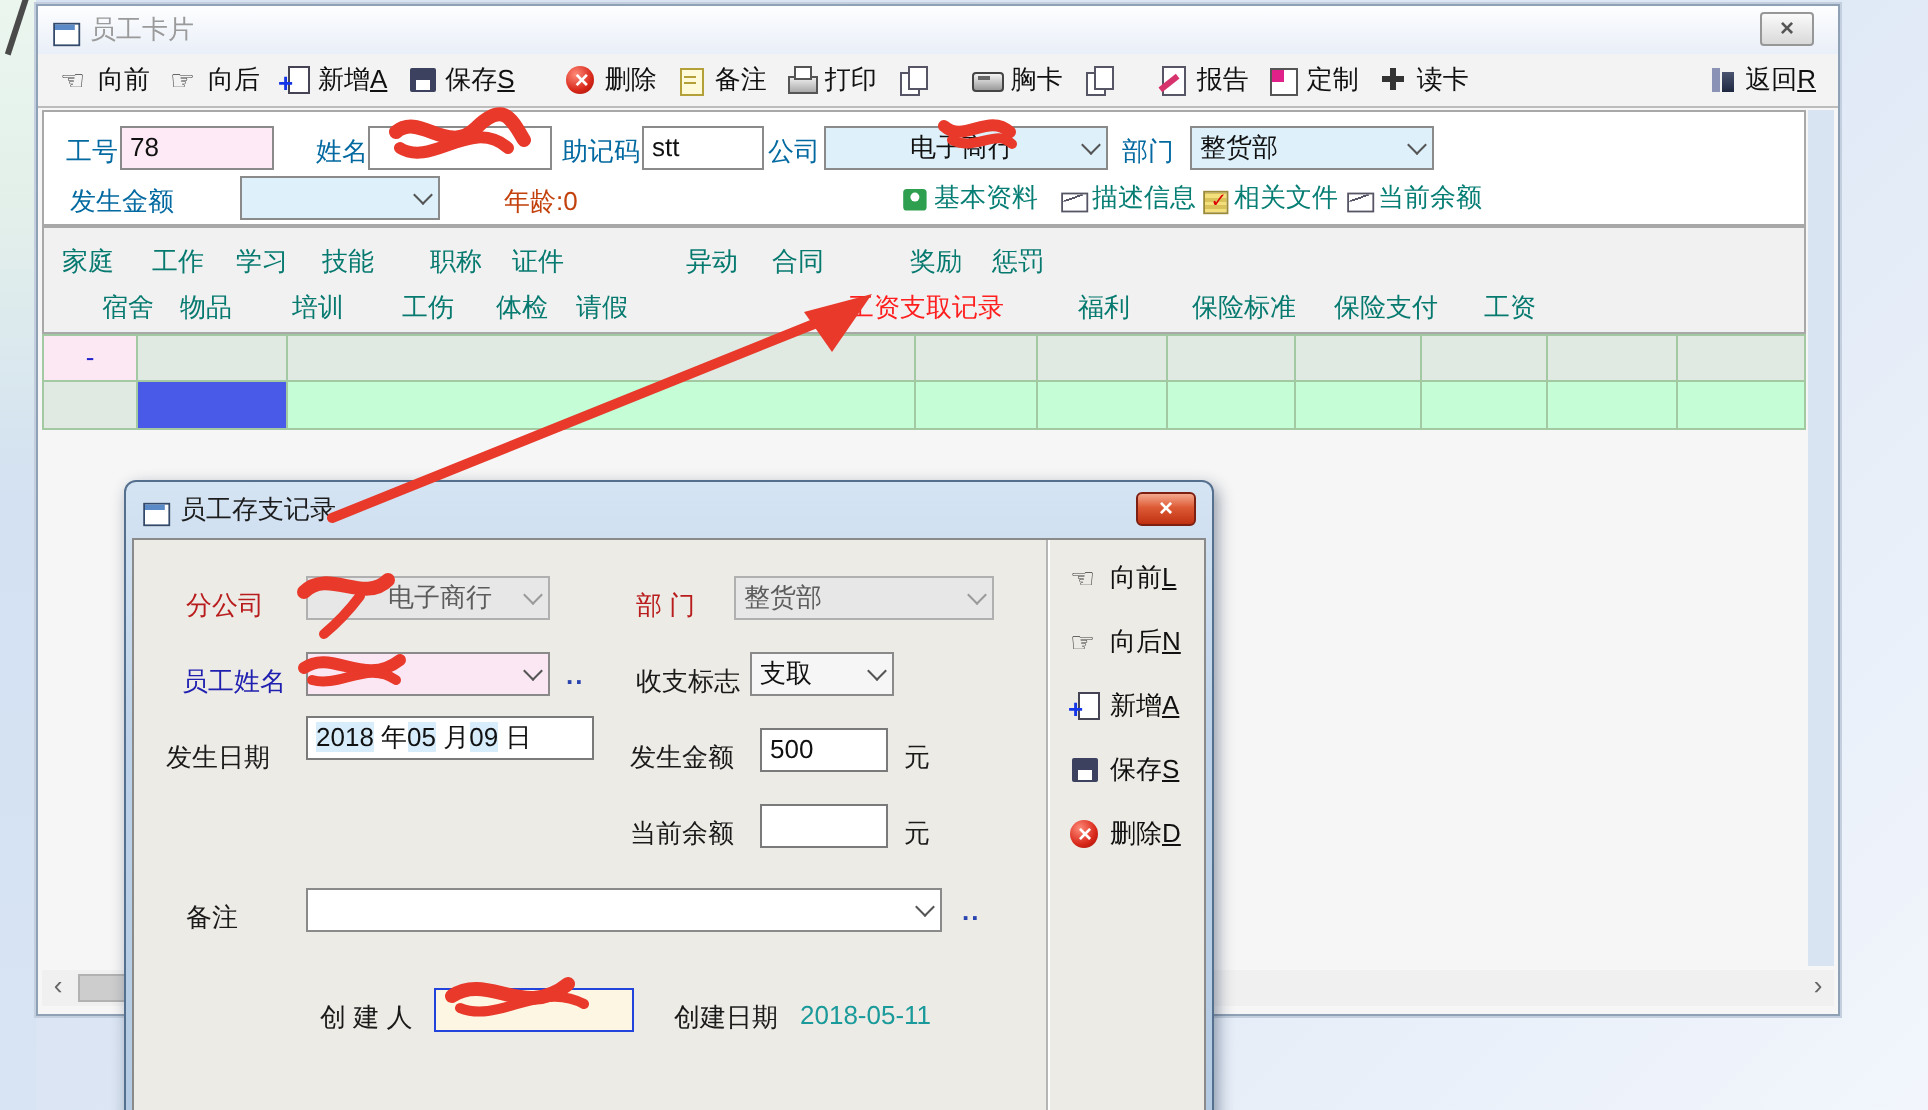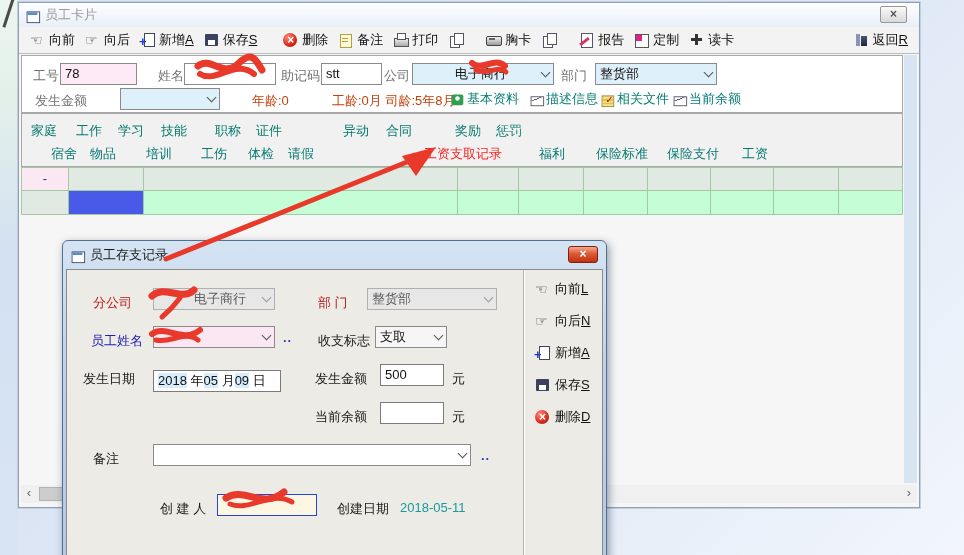--- a/index.html
+++ b/index.html
@@ -59,21 +59,21 @@
   .i-letter::after{left:2px;top:5px;width:11px;height:4px;background:linear-gradient(to bottom right,transparent 44%,#556 44%,#556 58%,transparent 58%)}
   .i-files::before{left:1px;top:3px;width:12px;height:11px;border:1px solid #9a8a3a;
     background:repeating-linear-gradient(0deg,#f3e07c 0 2px,#d9c25a 2px 4px)}
   .i-files::after{content:"✓";color:#d00;font:bold 11px/11px "DejaVu Sans",sans-serif;left:5px;top:3px}
   .i-window::before{left:1px;top:3px;width:13px;height:11px;background:#fff;border:1px solid #334a6b}
   .i-window::after{left:2px;top:4px;width:11px;height:3px;background:#5a8ac8}
   .ico.sm{width:14px;height:14px;transform:scale(.9)}
 
   
   .mw-form{position:absolute;left:2px;right:16px;top:52px;height:58px;background:#fff;border:1px solid #a8a8a8}
-  .flbl{position:absolute;color:#737373;white-space:nowrap}
+  .flbl{position:absolute;color:#0369a1;white-space:nowrap}
   .fld{position:absolute;height:22px;border:1px solid #8a8a8a;background:#fff;padding:0 4px;line-height:20px;white-space:nowrap;overflow:hidden}
   .fld.pink{background:#fdeaf6}
   .combo{position:absolute;height:22px;border:1px solid #8a8a8a;background:#def1fb;padding:0 18px 0 4px;line-height:20px;white-space:nowrap;overflow:hidden}
   .arr{position:absolute;right:0;top:0;bottom:0;width:16px;display:flex;align-items:center;justify-content:center}
   .arr::before{content:"";width:6px;height:6px;border-right:1.6px solid #555;border-bottom:1.6px solid #555;transform:rotate(45deg);margin-top:-3px}
   .age{position:absolute;color:#c2410c;white-space:nowrap}
   .tlink{position:absolute;display:flex;align-items:center;gap:3px;color:#077e74;white-space:nowrap}
 
   
   .mw-tabs{position:absolute;left:2px;right:16px;top:110px;height:54px;background:#f1f1f1;border:1px solid #a8a8a8}
@@ -208,21 +208,20 @@
       <span class="flbl" style="left:259px;top:11px">助记码</span>
       <div class="fld" style="left:299px;top:7px;width:61px">stt</div>
       <span class="flbl" style="left:362px;top:11px">公司</span>
       <div class="combo" style="left:390px;top:7px;width:142px;padding-left:42px"><span>电子商行</span><span class="arr"></span></div>
       <span class="flbl" style="left:539px;top:11px">部门</span>
       <div class="combo" style="left:573px;top:7px;width:122px"><span>整货部</span><span class="arr"></span></div>
 
       <span class="flbl" style="left:13px;top:36px">发生金额</span>
       <div class="combo" style="left:98px;top:32px;width:100px"><span></span><span class="arr"></span></div>
       <span class="age" style="left:230px;top:36px">年龄:0</span>
-      <span class="age" style="left:310px;top:36px">工龄:0月 司龄:5年8月</span>
       <span class="tlink" style="left:428px;top:34px">
           <span class="ico i-person sm"></span>
           <span>基本资料</span>
         </span>
       <span class="tlink" style="left:507px;top:34px">
           <span class="ico i-letter sm"></span>
           <span>描述信息</span>
         </span>
       <span class="tlink" style="left:578px;top:34px">
           <span class="ico i-files sm"></span>
@@ -307,21 +306,21 @@
       <span class="dlbl teal" style="left:251px;top:24px">部 门</span>
       <div class="dcombo dis" style="left:300px;top:18px;width:130px"><span>整货部</span><span class="arr"></span></div>
 
       <span class="dlbl blue" style="left:24px;top:62px">员工姓名</span>
       <div class="dcombo pink" style="left:86px;top:56px;width:122px"><span></span><span class="arr"></span></div>
       <span class="dots" style="left:216px;top:60px">..</span>
       <span class="dlbl" style="left:251px;top:62px">收支标志</span>
       <div class="dcombo" style="left:308px;top:56px;width:72px"><span>支取</span><span class="arr"></span></div>
 
       <span class="dlbl" style="left:16px;top:100px">发生日期</span>
-      <div class="dfld" style="left:86px;top:100px;width:128px">
+      <div class="dfld" style="left:86px;top:88px;width:144px">
         <span class="seg">2018</span> <span>年</span><span class="seg">05</span> <span>月</span><span class="seg">09</span> <span>日</span>
       </div>
       <span class="dlbl" style="left:248px;top:100px">发生金额</span>
       <div class="dfld" style="left:313px;top:94px;width:64px">500</div>
       <span class="dlbl" style="left:385px;top:100px">元</span>
 
       <span class="dlbl" style="left:248px;top:138px">当前余额</span>
       <div class="dfld" style="left:313px;top:132px;width:64px"></div>
       <span class="dlbl" style="left:385px;top:138px">元</span>
 

